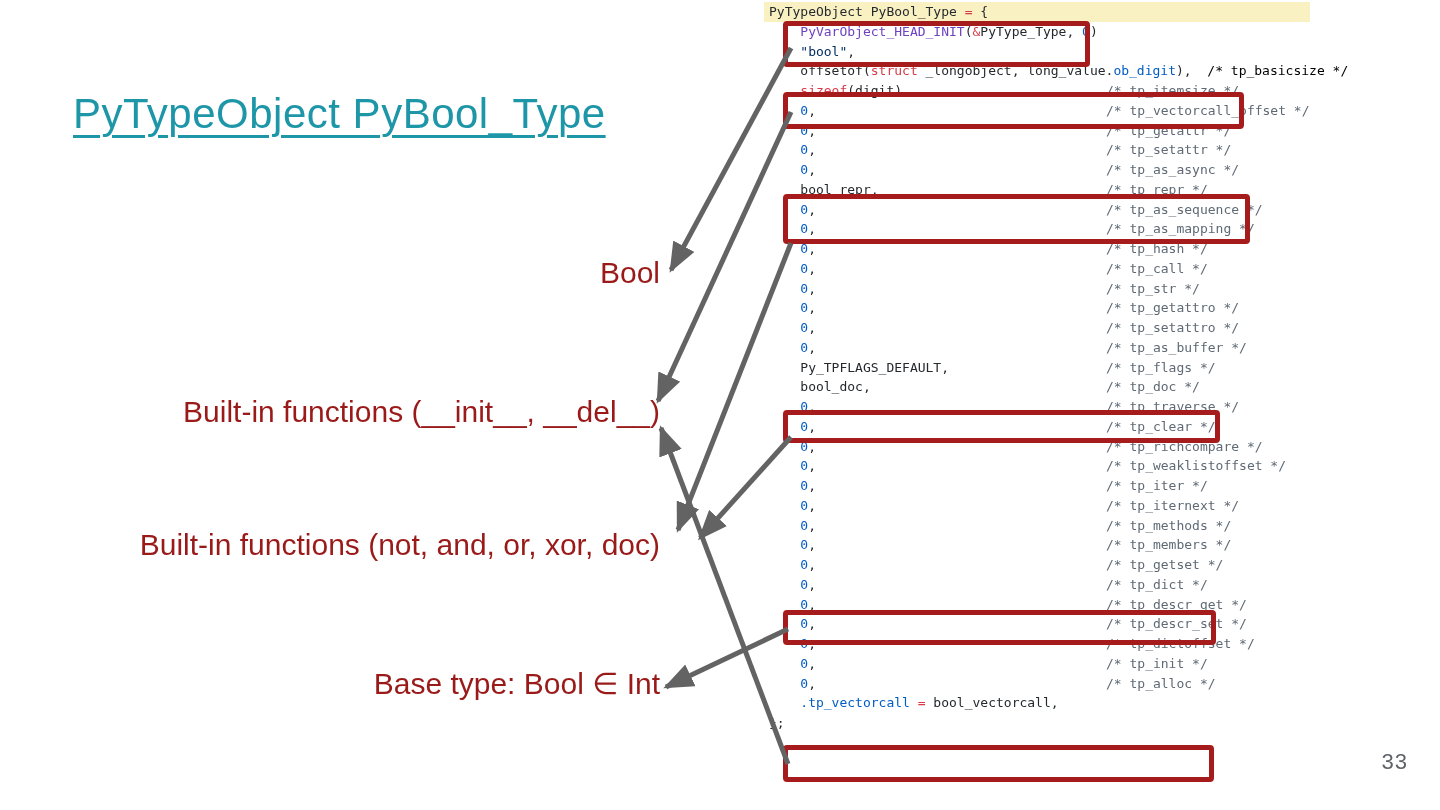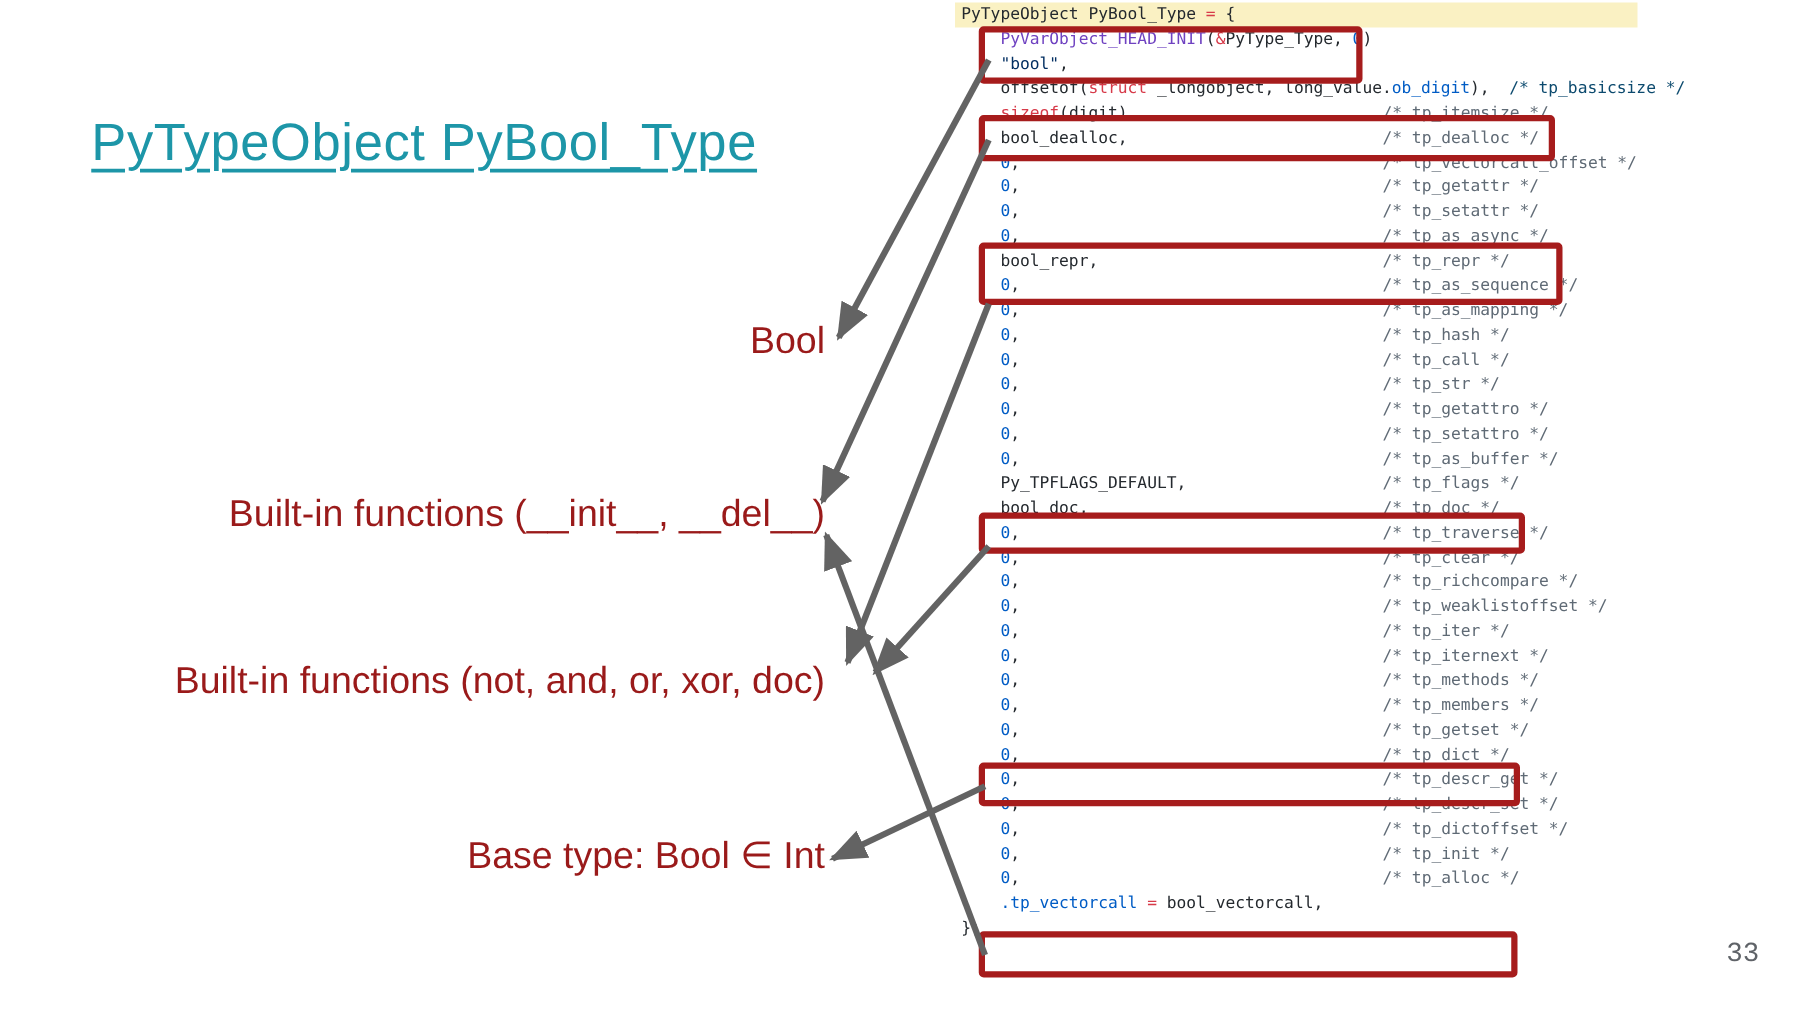--- a/index.html
+++ b/index.html
@@ -32,21 +32,21 @@
     position:absolute;left:769px;top:2px;z-index:1;
     font-family:"DejaVu Sans Mono","Liberation Mono",monospace;
     font-size:13px;line-height:19.75px;color:#24292e;
   }
   .cl{position:relative;height:19.75px;white-space:pre;}
   .cl span.k{color:#d73a49;}
   .cl span.p{color:#6f42c1;text-align:center;}
   .cl span.b{color:#005cc5;}
   .cl span.s{color:#032f62;}
   .cl span.c{position:absolute;left:337px;color:#5f6a75;text-align:center;}
-  .cl span.ci{color:#0c4a6e;}
+  .cl span.ci{color:#000000;}
   
   .hbox{
     position:absolute;border:5px solid #a61c1c;border-radius:4px;
     z-index:2;background:transparent;
   }
   
   #arrows{position:absolute;left:0;top:0;z-index:3;pointer-events:none;}
   
   .page-num{
     position:absolute;left:1381px;top:751px;
@@ -63,21 +63,20 @@
 <div class="anno l3">Built-in functions (not, and, or, xor, doc)</div>
 <div class="anno l4">Base type: Bool ∈ Int</div>
 
 <div id="hlband"></div>
 <div id="code">
     <div class="cl"><span>PyTypeObject PyBool_Type </span><span class="k">=</span><span> {</span></div>
     <div class="cl"><span>    </span><span class="p">PyVarObject_HEAD_INIT</span><span>(</span><span class="k">&amp;</span><span>PyType_Type, </span><span class="b">0</span><span>)</span></div>
     <div class="cl"><span>    </span><span class="s">"bool"</span><span>,</span></div>
     <div class="cl"><span>    offsetof(</span><span class="k">struct</span><span> _longobject, long_value.</span><span class="b">ob_digit</span><span>),  </span><span class="ci">/* tp_basicsize */</span></div>
     <div class="cl"><span>    </span><span class="k">sizeof</span><span>(digit),</span><span class="c">/* tp_itemsize */</span></div>
-    <div class="cl"><span>    bool_dealloc,</span><span class="c">/* tp_dealloc */</span></div>
     <div class="cl"><span>    </span><span class="b">0</span><span>,</span><span class="c">/* tp_vectorcall_offset */</span></div>
     <div class="cl"><span>    </span><span class="b">0</span><span>,</span><span class="c">/* tp_getattr */</span></div>
     <div class="cl"><span>    </span><span class="b">0</span><span>,</span><span class="c">/* tp_setattr */</span></div>
     <div class="cl"><span>    </span><span class="b">0</span><span>,</span><span class="c">/* tp_as_async */</span></div>
     <div class="cl"><span>    bool_repr,</span><span class="c">/* tp_repr */</span></div>
     <div class="cl"><span>    </span><span class="b">0</span><span>,</span><span class="c">/* tp_as_sequence */</span></div>
     <div class="cl"><span>    </span><span class="b">0</span><span>,</span><span class="c">/* tp_as_mapping */</span></div>
     <div class="cl"><span>    </span><span class="b">0</span><span>,</span><span class="c">/* tp_hash */</span></div>
     <div class="cl"><span>    </span><span class="b">0</span><span>,</span><span class="c">/* tp_call */</span></div>
     <div class="cl"><span>    </span><span class="b">0</span><span>,</span><span class="c">/* tp_str */</span></div>

